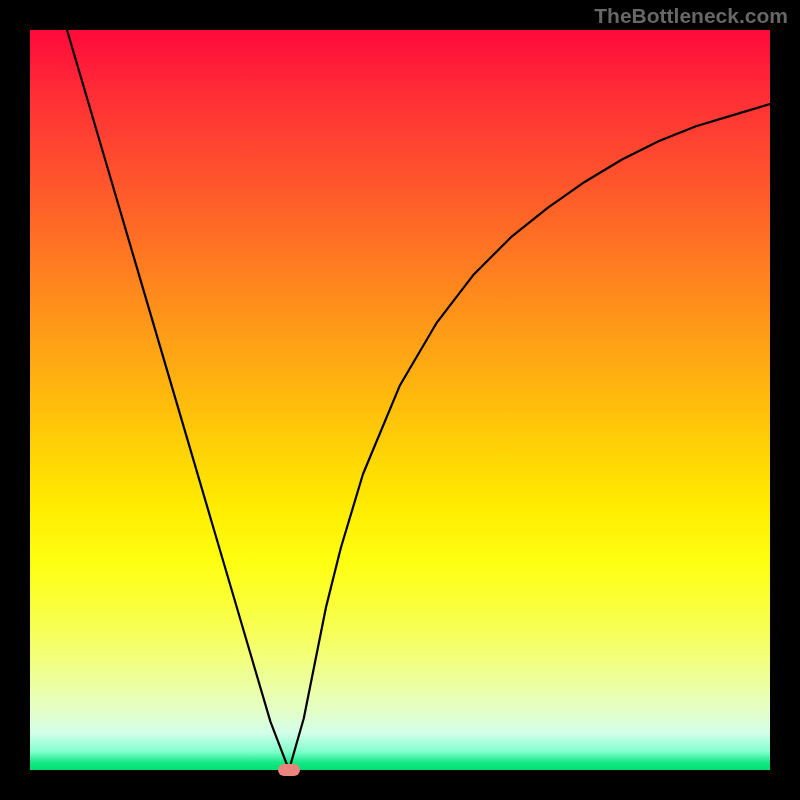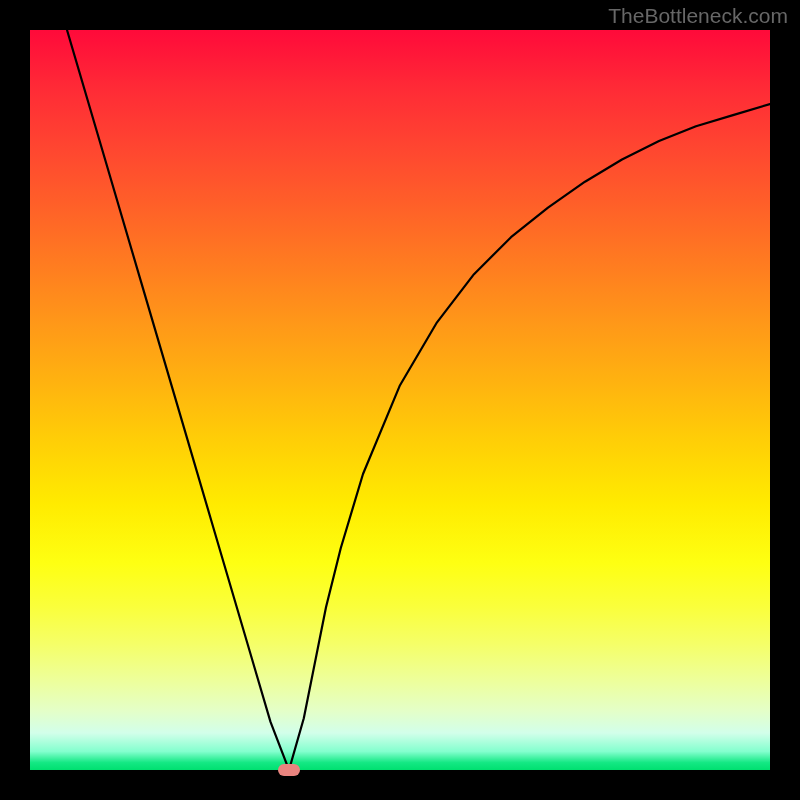--- a/index.html
+++ b/index.html
@@ -10,21 +10,21 @@
     position: relative;
     font-family: Arial, sans-serif;
     overflow: hidden;
   }
   .watermark {
     position: absolute;
     top: 4px;
     right: 12px;
     color: #676767;
     font-size: 21px;
-    font-weight: 400;
+    font-weight: 700;
     z-index: 10;
   }
   .plot-area {
     position: absolute;
     left: 30px;
     top: 30px;
     width: 740px;
     height: 740px;
     background: linear-gradient(to bottom,
       #ff0a3a 0%,

